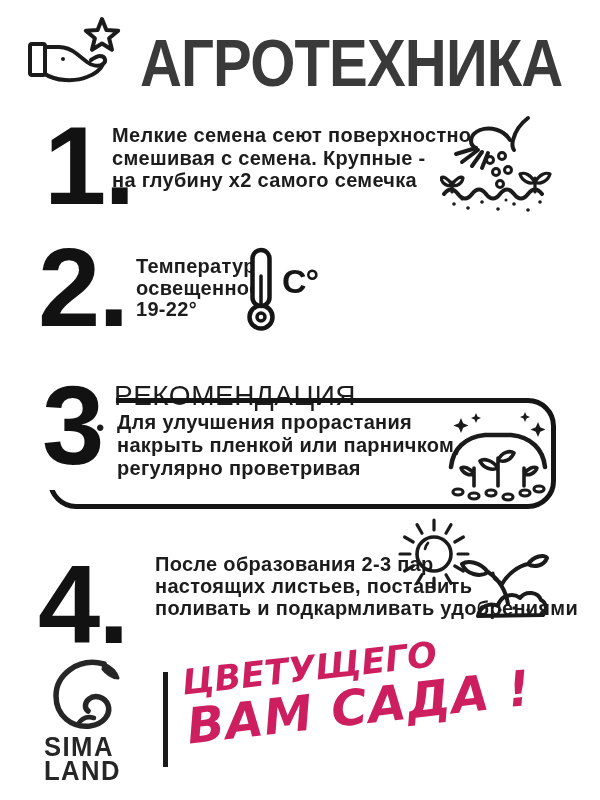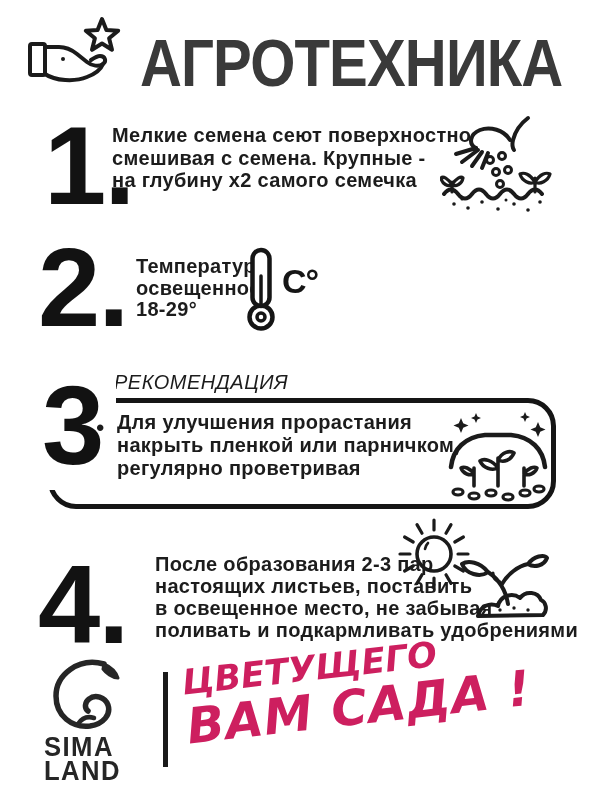--- a/index.html
+++ b/index.html
@@ -24,21 +24,21 @@
   .num2 { left:38px;  top:232px; }
   .num3 { left:38px;  top:370px; background:#fff; padding:0 14px 8px 4px; z-index:3; }
   .num4 { left:38px;  top:549px; }
   
   .txt { font-size:20px; line-height:22.5px; letter-spacing:.3px; color:#1c1c1c; }
   .txt div { white-space:nowrap;font-weight:bold; }
   .t1 { left:112px; top:124px; }
   .t2 { left:118px; top:256px; line-height:21.5px;margin-left:18px; }
   .t4 { left:115px; top:553px; line-height:22px;margin-left:40px; }
   
-  .rec-label { left:114px; top:371px; font-size:20px; letter-spacing:.5px; color:#1c1c1c;font-style:italic; }
+  .rec-label { left:114px; top:380px; font-size:28px; letter-spacing:.5px; color:#1c1c1c; }
   .rec-box {
     left:48px; top:398px; width:508px; height:111px;
     border:5px solid #151515; border-radius:28px; z-index:1; background:transparent;
   }
   .rec-bullet { left:96px; top:414px; font-size:24px; z-index:4; }
   .t3 { left:117px; top:411px; line-height:23px; z-index:4; }
   
   .ic { z-index:2; }
   .icon2-group { left:244px; top:246px; display:flex; align-items:flex-start; }
   .cdeg { font-size:34px; font-weight:700; margin:16px 0 0 4px; letter-spacing:-1px; color:#151515; }
@@ -98,21 +98,21 @@
       <circle cx="100" cy="88" r="1.8"></circle>
         <circle cx="22" cy="85" r="1.5"></circle>
         <circle cx="66" cy="86" r="1.5"></circle>
     </g>
   </svg>
 
   <div class="abs bignum num2">2.</div>
   <div class="abs txt t2">
     <div>Температура</div>
     <div>освещенное</div>
-    <div>18-29°</div>
+    <div>19-22°</div>
   </div>
   <div class="abs icon2-group">
     <svg width="34" height="86" viewBox="0 0 34 86" fill="none" stroke="#151515" stroke-width="4.5" stroke-linecap="round" stroke-linejoin="round">
       <circle cx="17" cy="71" r="11.5"></circle>
       <rect x="8.5" y="4" width="17" height="56" rx="8.5" fill="#ffffff"></rect>
       <path d="M17,30 L17,58" stroke-width="3.5"></path>
       <circle cx="17" cy="71" r="4" stroke-width="3.5"></circle>
     </svg>
     <span class="cdeg">C°</span>
   </div>
@@ -146,21 +146,20 @@
       <ellipse cx="62" cy="87" rx="5" ry="3"></ellipse>
       <ellipse cx="79" cy="83" rx="5" ry="3"></ellipse>
       <ellipse cx="93" cy="79" rx="5" ry="3"></ellipse>
     </g>
   </svg>
 
   <div class="abs bignum num4">4.</div>
   <div class="abs txt t4">
     <div>После образования 2-3 пар</div>
     <div>настоящих листьев, поставить</div>
-    <div>в освещенное место, не забывая</div>
     <div>поливать и подкармливать удобрениями</div>
   </div>
   <svg class="abs ic" style="left:392px;top:518px" width="158" height="104" viewBox="0 0 158 104" fill="none" stroke="#1b1b1b" stroke-width="4" stroke-linecap="round" stroke-linejoin="round">
     <circle cx="42" cy="36" r="17" stroke-width="3.6"></circle>
     <g stroke-width="3.2">
       <path d="M66,36 L76,36 M18,36 L8,36 M42,60 L42,70 M42,12 L42,2"></path>
       <path d="M62.8,48 L71.4,53 M21.2,24 L12.6,19 M30,56.8 L25,65.4 M54,15.2 L59,6.6"></path>
       <path d="M54,56.8 L59,65.4 M30,15.2 L25,6.6 M21.2,48 L12.6,53 M62.8,24 L71.4,19"></path>
     </g>
     <path d="M33,31 A11 11 0 0 1 36,25" stroke-width="2.6"></path>

